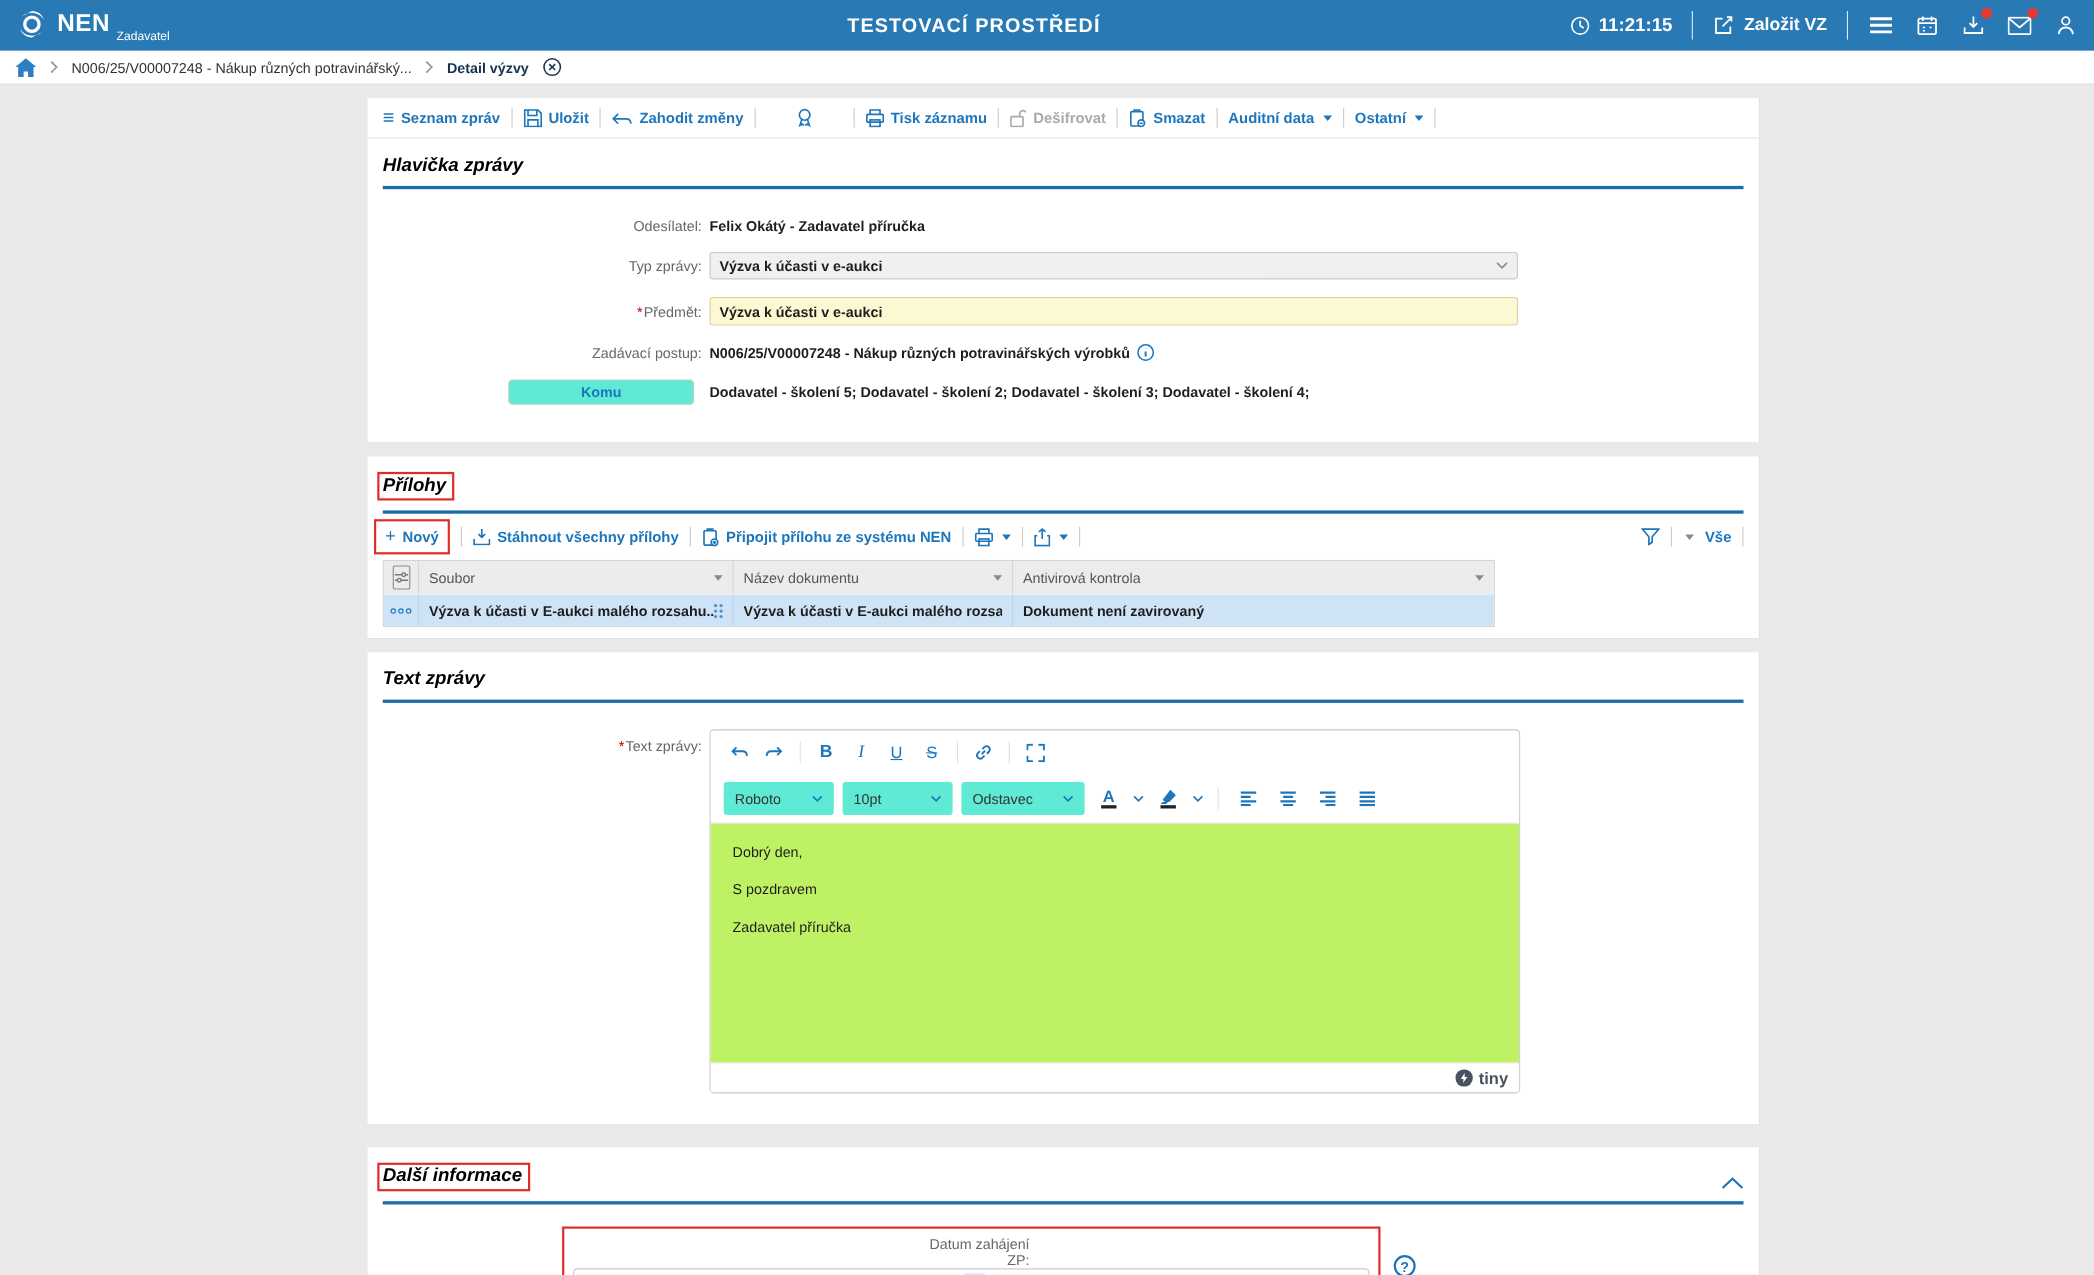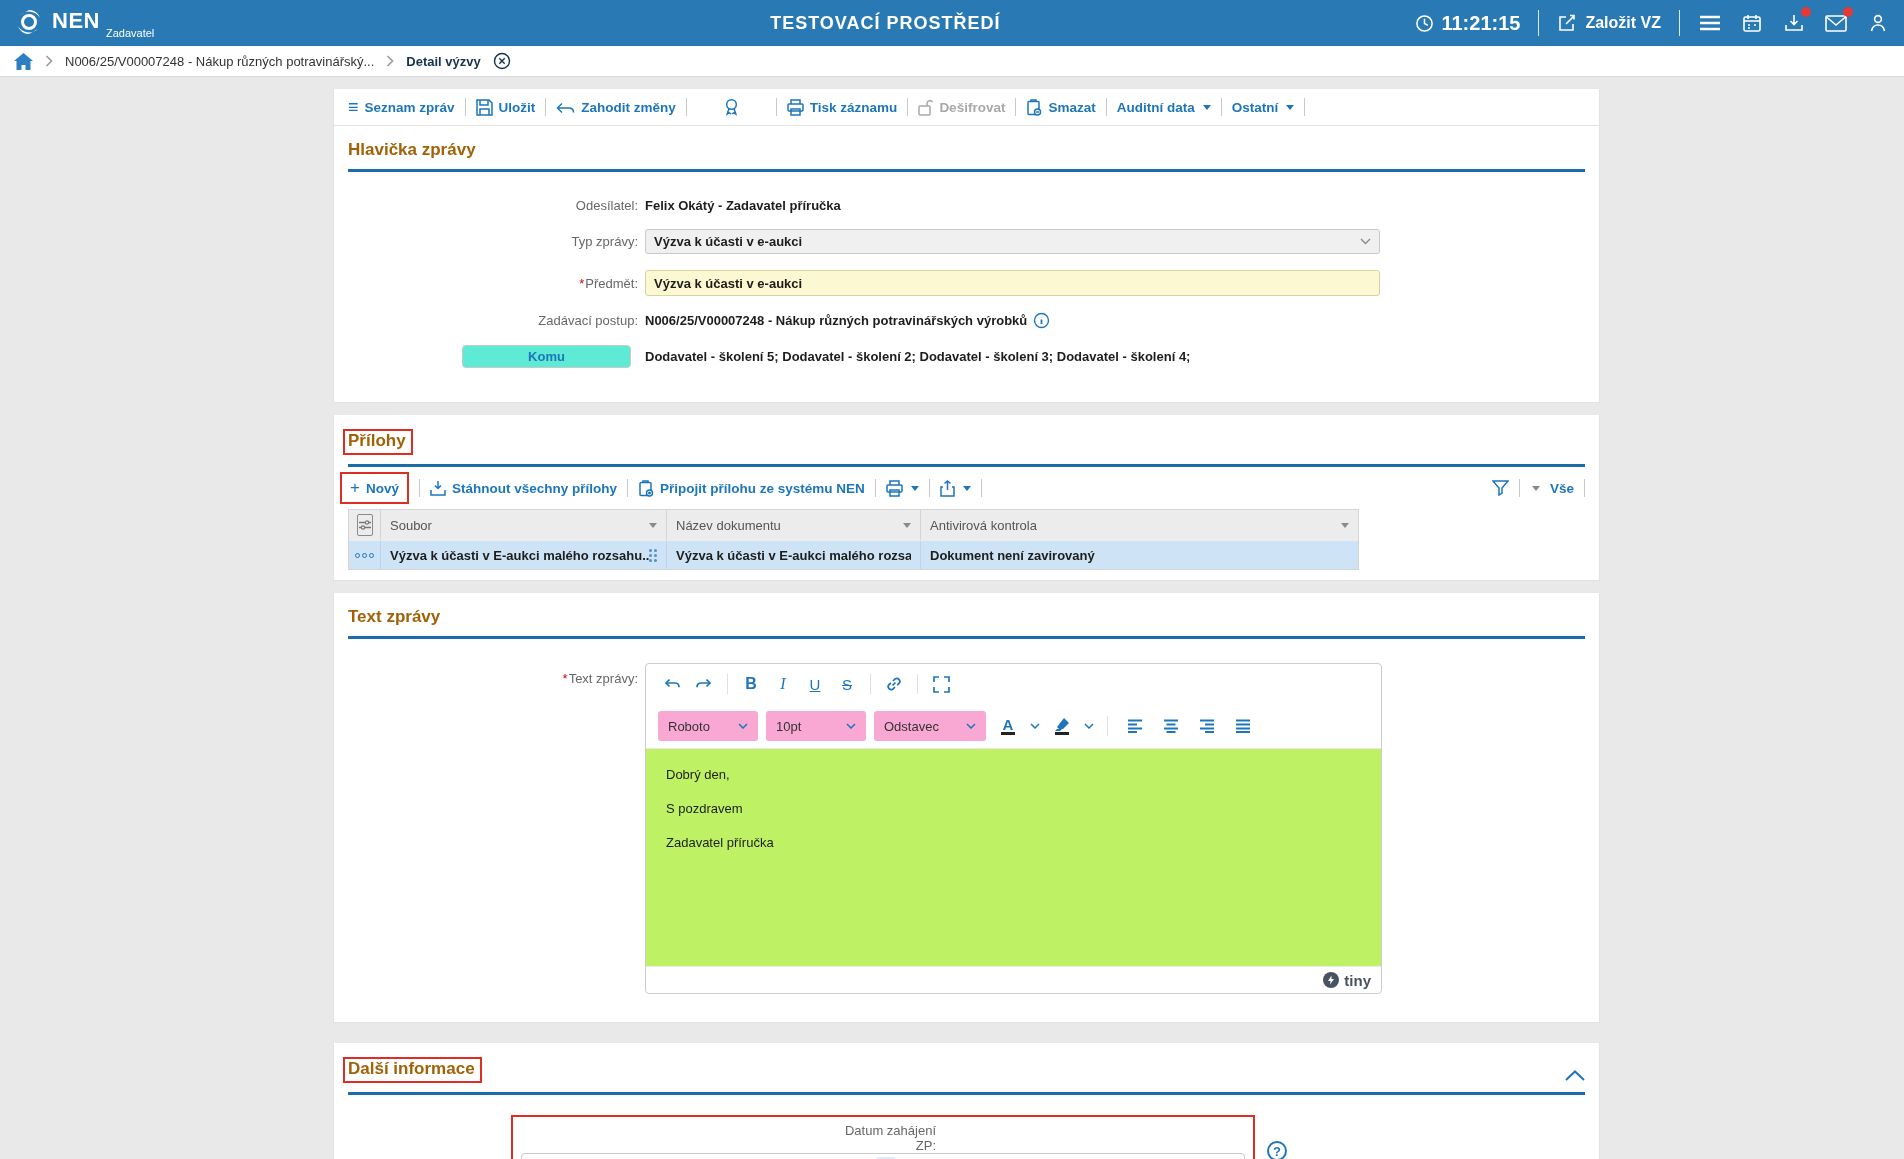--- a/index.html
+++ b/index.html
@@ -18,40 +18,40 @@
     display:flex; align-items:center; position:relative; padding:0 14px;
   }
   .brand { display:flex; align-items:flex-start; gap:8px; }
   .brand-name { font-size:22px; font-weight:bold; letter-spacing:.5px; line-height:20px; margin-top:4px;}
   .brand-sub { font-size:11px; margin-top:20px; margin-left:-2px; }
   .env-title {
     position:absolute; left:46.5%; transform:translateX(-50%);
     font-size:18px; font-weight:bold; letter-spacing:1px;
   }
   .tb-right { margin-left:auto; display:flex; align-items:center; gap:18px; }
-  .tb-time { display:flex; align-items:center; gap:7px; font-size:20px; font-weight:bold; }
+  .tb-time { display:flex; align-items:center; gap:7px; font-size:17px; font-weight:bold; }
   .tb-sep { width:1px; height:26px; background:rgba(255,255,255,.85); }
   .tb-create { display:flex; align-items:center; gap:8px; font-size:16px; font-weight:bold; cursor:pointer; }
   .tb-ico { position:relative; width:24px; height:24px; display:flex; align-items:center; justify-content:center; cursor:pointer; }
   .notif-dot { position:absolute; top:-4px; right:-5px; width:10px; height:10px; border-radius:50%; background:#e53935; }
 
   
   .crumbbar {
     height:31px; background:#fff; border-bottom:1px solid #d9d9d9;
     display:flex; align-items:center; padding:0 14px; gap:12px;
   }
   .crumb-proc { color:#333; }
   .crumb-cur { color:#16334f; font-weight:bold; }
   .crumb-sep { color:#9a9a9a; }
 
   
   .content { margin-left:333px; width:1267px; }
   .card { background:#fff; border:1px solid #e2e2e2; border-top:none; margin-top:12px; }
   .card-pad { padding:0 14px; }
-  .sec-title { font-size:17px; font-weight:bold; color:#a16207; padding-top:14px; }
+  .sec-title { font-size:17px; font-weight:bold; color:#000000; padding-top:14px;font-style:italic; }
   .sec-rule { height:3px; background:#1a6da9; margin-top:9px; }
   .redbox { border:2px solid #e02d23; }
   .title-red { display:inline-block; padding:0 5px 2px 3px; margin-left:-5px; }
 
   
   .m-toolbar { display:flex; align-items:center; height:36px; padding:0 14px; gap:10px; }
   .tlink { display:flex; align-items:center; gap:6px; color:#1d76bb; font-weight:600; font-size:13.5px; cursor:pointer; white-space:nowrap; }
   .tlink.disabled { color:#a9a9a9; cursor:default; }
   .vsep { width:1px; height:18px; background:#c9c9c9; }
   .tri-down { width:0; height:0; border-left:4px solid transparent; border-right:4px solid transparent; border-top:5px solid #1d76bb; display:inline-block; margin-left:2px; }
@@ -101,21 +101,21 @@
   .grip { display:grid; grid-template-columns:3px 3px; gap:2px; margin-left:auto; }
   .grip i { width:3px; height:3px; background:#4b93cf; border-radius:50%; }
 
   
   .editor-row { display:flex; padding:24px 0 28px 0; }
   .editor { width:737px; border:1px solid #cccccc; border-radius:4px; overflow:hidden; background:#fff; }
   .e-bar1 { display:flex; align-items:center; height:40px; padding:0 12px; gap:4px; }
   .e-bar2 { display:flex; align-items:center; height:44px; padding:0 12px; gap:8px; }
   .e-btn { min-width:28px; height:28px; display:flex; align-items:center; justify-content:center; color:#1d76bb; cursor:pointer; font-size:15px; }
   .e-sep { width:1px; height:20px; background:#e0e0e0; margin:0 5px; }
-  .e-select { height:30px; background:#f9a8d4; border-radius:3px; display:flex; align-items:center; padding:0 10px; color:#333; cursor:pointer; gap:18px; }
+  .e-select { height:30px; background:#5eead4; border-radius:3px; display:flex; align-items:center; padding:0 10px; color:#333; cursor:pointer; gap:18px; }
   .e-select .chev { color:#1d76bb; margin-left:auto; }
   .w-font { width:100px; } .w-size { width:100px; } .w-block { width:112px; }
   .chev { font-size:11px; }
   .colorA { font-weight:bold; color:#1d76bb; border-bottom:3px solid #222; line-height:14px; padding:0 2px; }
   .e-body { background:#bef264; height:218px; padding:18px 20px; border-top:1px solid #e8e8e8; }
   .e-body p { margin:0 0 19px 0; color:#1d1d1b; }
   .e-foot { height:27px; border-top:1px solid #ececec; display:flex; align-items:center; justify-content:flex-end; padding:0 10px; gap:5px; }
   .tiny-txt { font-weight:bold; font-size:15px; color:#49535f; }
 
   

